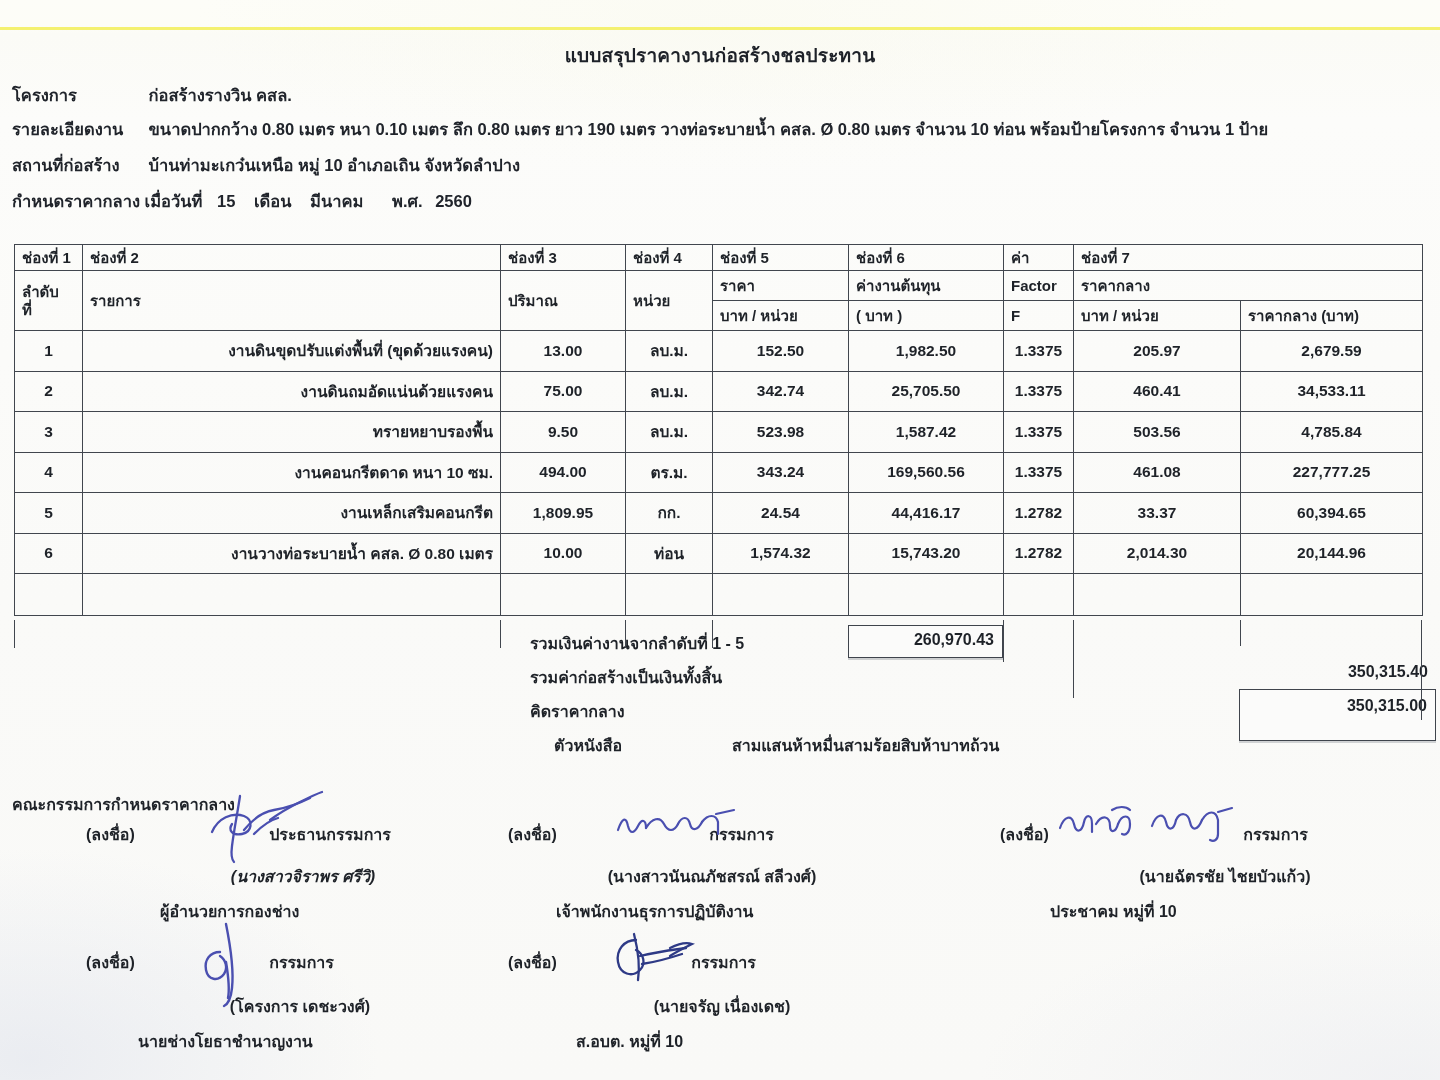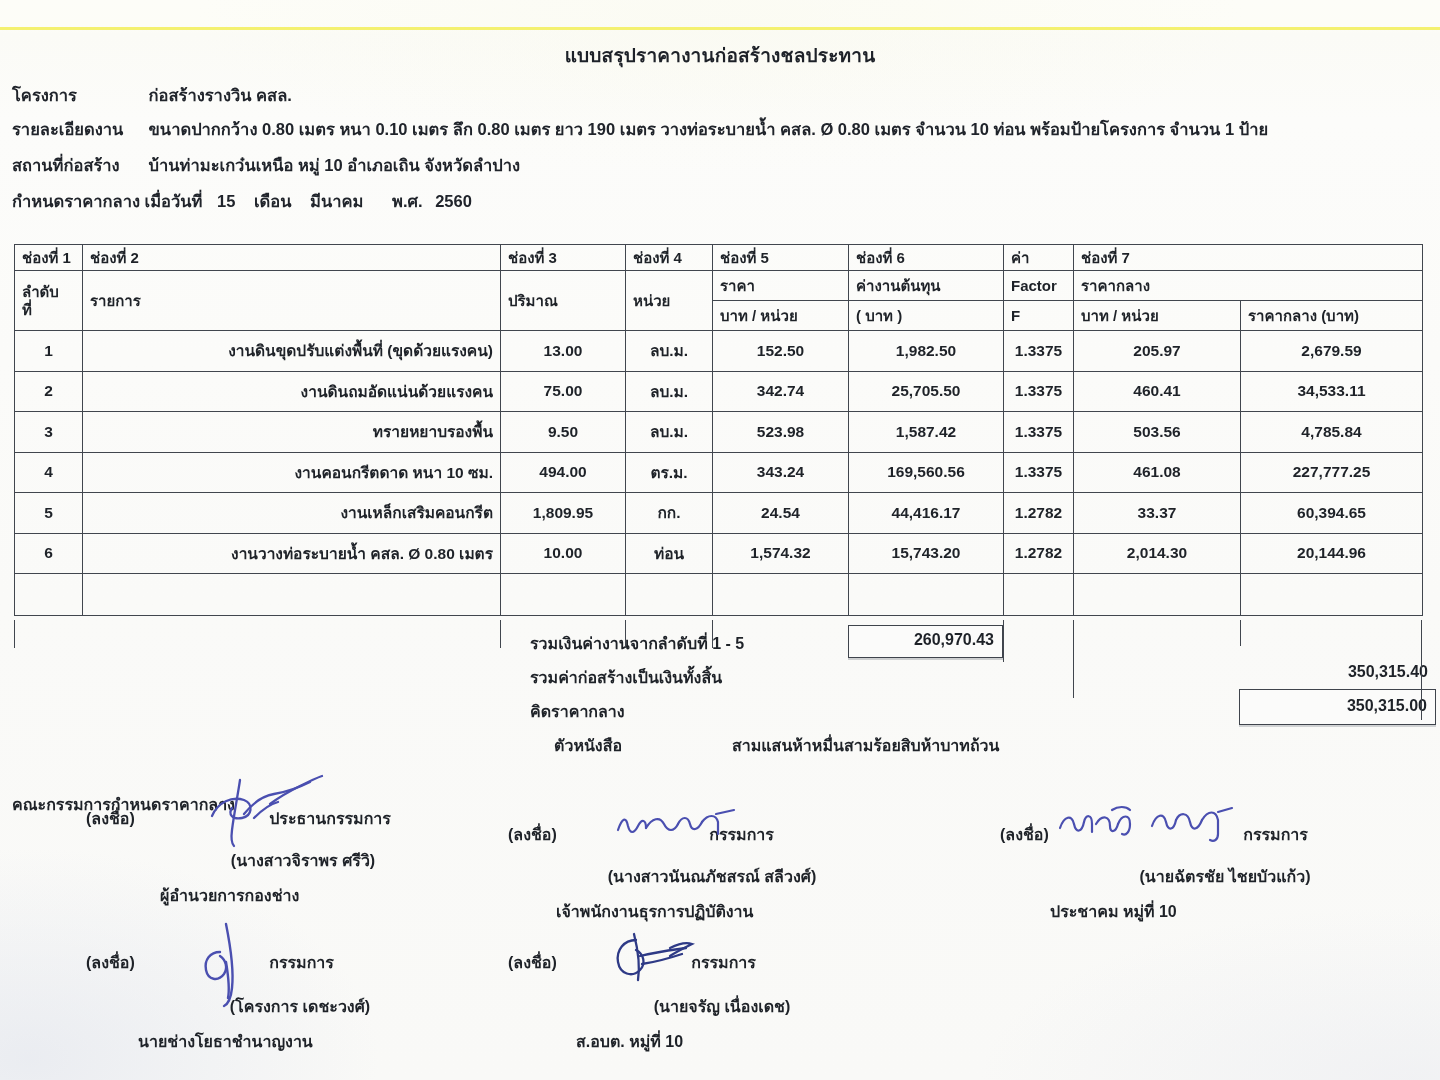--- a/index.html
+++ b/index.html
@@ -142,21 +142,21 @@
   .sum-box-b {
     position: absolute;
     left: 1225px; top: -3px;
     width: 197px; height: 35px;
     text-align: right;
     padding: 7px 8px 0 0;
   }
   .sum-box-c {
     position: absolute;
     left: 1225px; top: -4px;
-    width: 197px; height: 36px;
+    width: 197px; height: 52px;
     border: 1.6px solid #3f444c;
     text-align: right;
     padding: 7px 8px 0 0;
     background: #fbfbfa;
     box-shadow: 0 2px 0 rgba(120,126,136,.32);
   }
   .sum-words-label {
     position: absolute; left: 540px; top: 6px;
   }
   .sum-words-val {
@@ -180,27 +180,27 @@
   .sig-name  { text-align: center; white-space: nowrap; }
   .sig-pos   { text-align: left; white-space: nowrap; }
 
   .sig-ink {
     position: absolute;
     pointer-events: none;
   }
   .sig-ink svg { display:block; }
 
   
-  #sig-1 { left: 86px;  top: 24px; width: 360px; }
+  #sig-1 { left: 86px;  top: 40px; width: 360px; }
   #sig-2 { left: 508px; top: 40px; width: 360px; }
   #sig-3 { left: 1000px; top: 40px; width: 400px; }
   #sig-4 { left: 86px;  top: 168px; width: 360px; }
   #sig-5 { left: 508px; top: 168px; width: 360px; }
 
-  #sig-1 .sig-name { margin-left: 74px; margin-top: 14px; }
+  #sig-1 .sig-name { margin-left: 74px; margin-top: 14px; font-style: italic; }
   #sig-1 .sig-pos  { margin-left: 74px; margin-top: 10px; }
   #sig-2 .sig-name { margin-left: 48px; margin-top: 14px; }
   #sig-2 .sig-pos  { margin-left: 48px; margin-top: 10px; }
   #sig-3 .sig-name { margin-left: 50px; margin-top: 14px; }
   #sig-3 .sig-pos  { margin-left: 50px; margin-top: 10px; }
   #sig-4 .sig-name { margin-left: 68px; margin-top: 16px; }
   #sig-4 .sig-pos  { margin-left: 52px; margin-top: 10px; }
   #sig-5 .sig-name { margin-left: 68px; margin-top: 16px; }
   #sig-5 .sig-pos  { margin-left: 68px; margin-top: 10px; }
 

